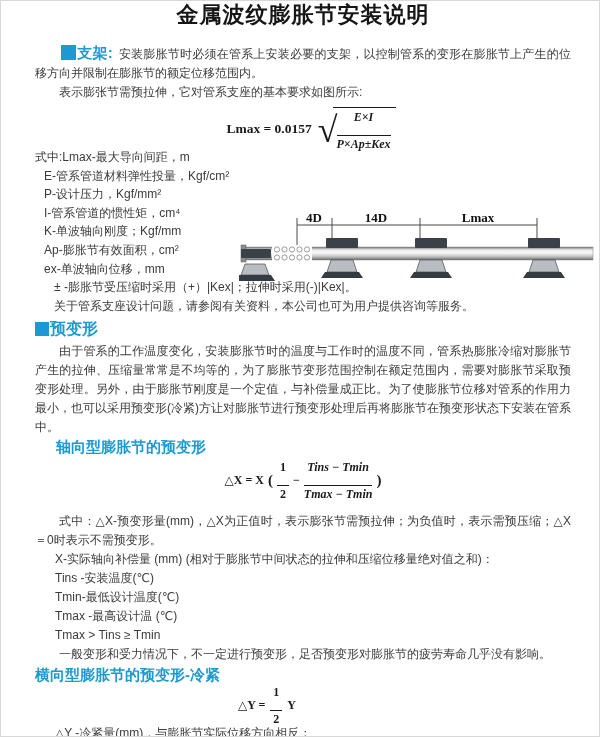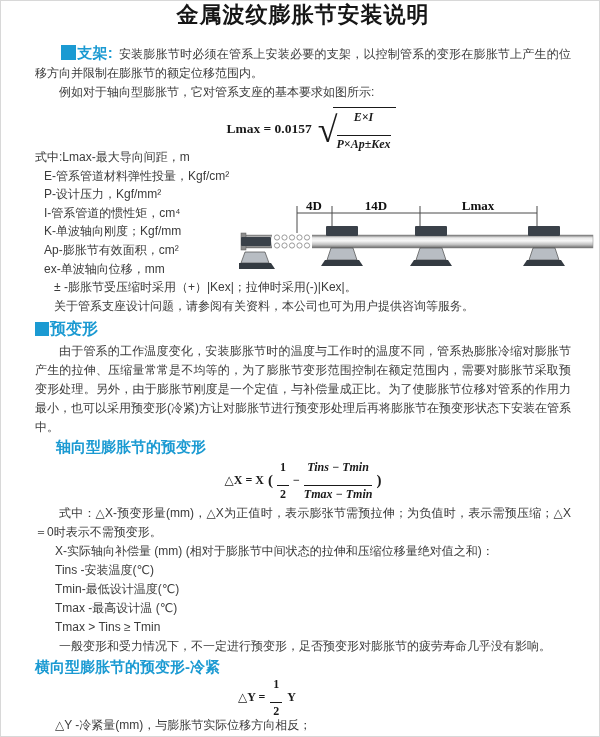--- a/index.html
+++ b/index.html
@@ -44,38 +44,38 @@
   
   .defs{margin-top:3px;line-height:18.6px;}
   .def-line{white-space:nowrap;}
   .ind1{padding-left:9px;}
   .ind2{padding-left:19px;}
   .sec2-head{margin-top:4px;color:#1b9ad2;font-size:16px;font-weight:bold;line-height:20px;}
   .para-preform{margin-top:3px;}
   .sub-head{color:#1b9ad2;font-size:15px;font-weight:bold;line-height:20px;}
   .sub-head.axial{margin-left:21px;margin-top:0;}
   .sub-head.lateral{margin-top:2px;line-height:18px;}
-  .para-explain{margin-top:8px;}
+  .para-explain{margin-top:16px;}
   .pl20{padding-left:20px;}
   .last-line{margin-top:7px;padding-left:20px;}
   
-  .diagram{position:absolute;left:238px;top:196px;width:358px;height:86px;}
+  .diagram{position:absolute;left:238px;top:208px;width:358px;height:86px;}
   .diagram svg{display:block;}
 </style>
 </head>
 <body>
 
 <div class="page">
 
   <h1 class="title">金属波纹膨胀节安装说明</h1>
 
   <p class="para-support justify">
     <span class="sec-square first-indent"></span><span class="sec-title">支架:</span><span>安装膨胀节时必须在管系上安装必要的支架，以控制管系的变形在膨胀节上产生的位移方向并限制在膨胀节的额定位移范围内。</span>
   </p>
-  <p class="indent-2em">例如对于轴向型膨胀节，它对管系支座的基本要求如图所示:</p>
+  <p class="indent-2em">表示膨张节需预拉伸，它对管系支座的基本要求如图所示:</p>
 
   <div class="formula f1">
     <span class="f1-inner">
       <span class="f-lhs">Lmax = 0.0157</span>
       <span class="sqrt-glyph">√</span>
       <span class="radicand">
         <span class="frac ital">
           <span class="num">E×I</span>
           <span class="den">P×Ap±Kex</span>
         </span>

